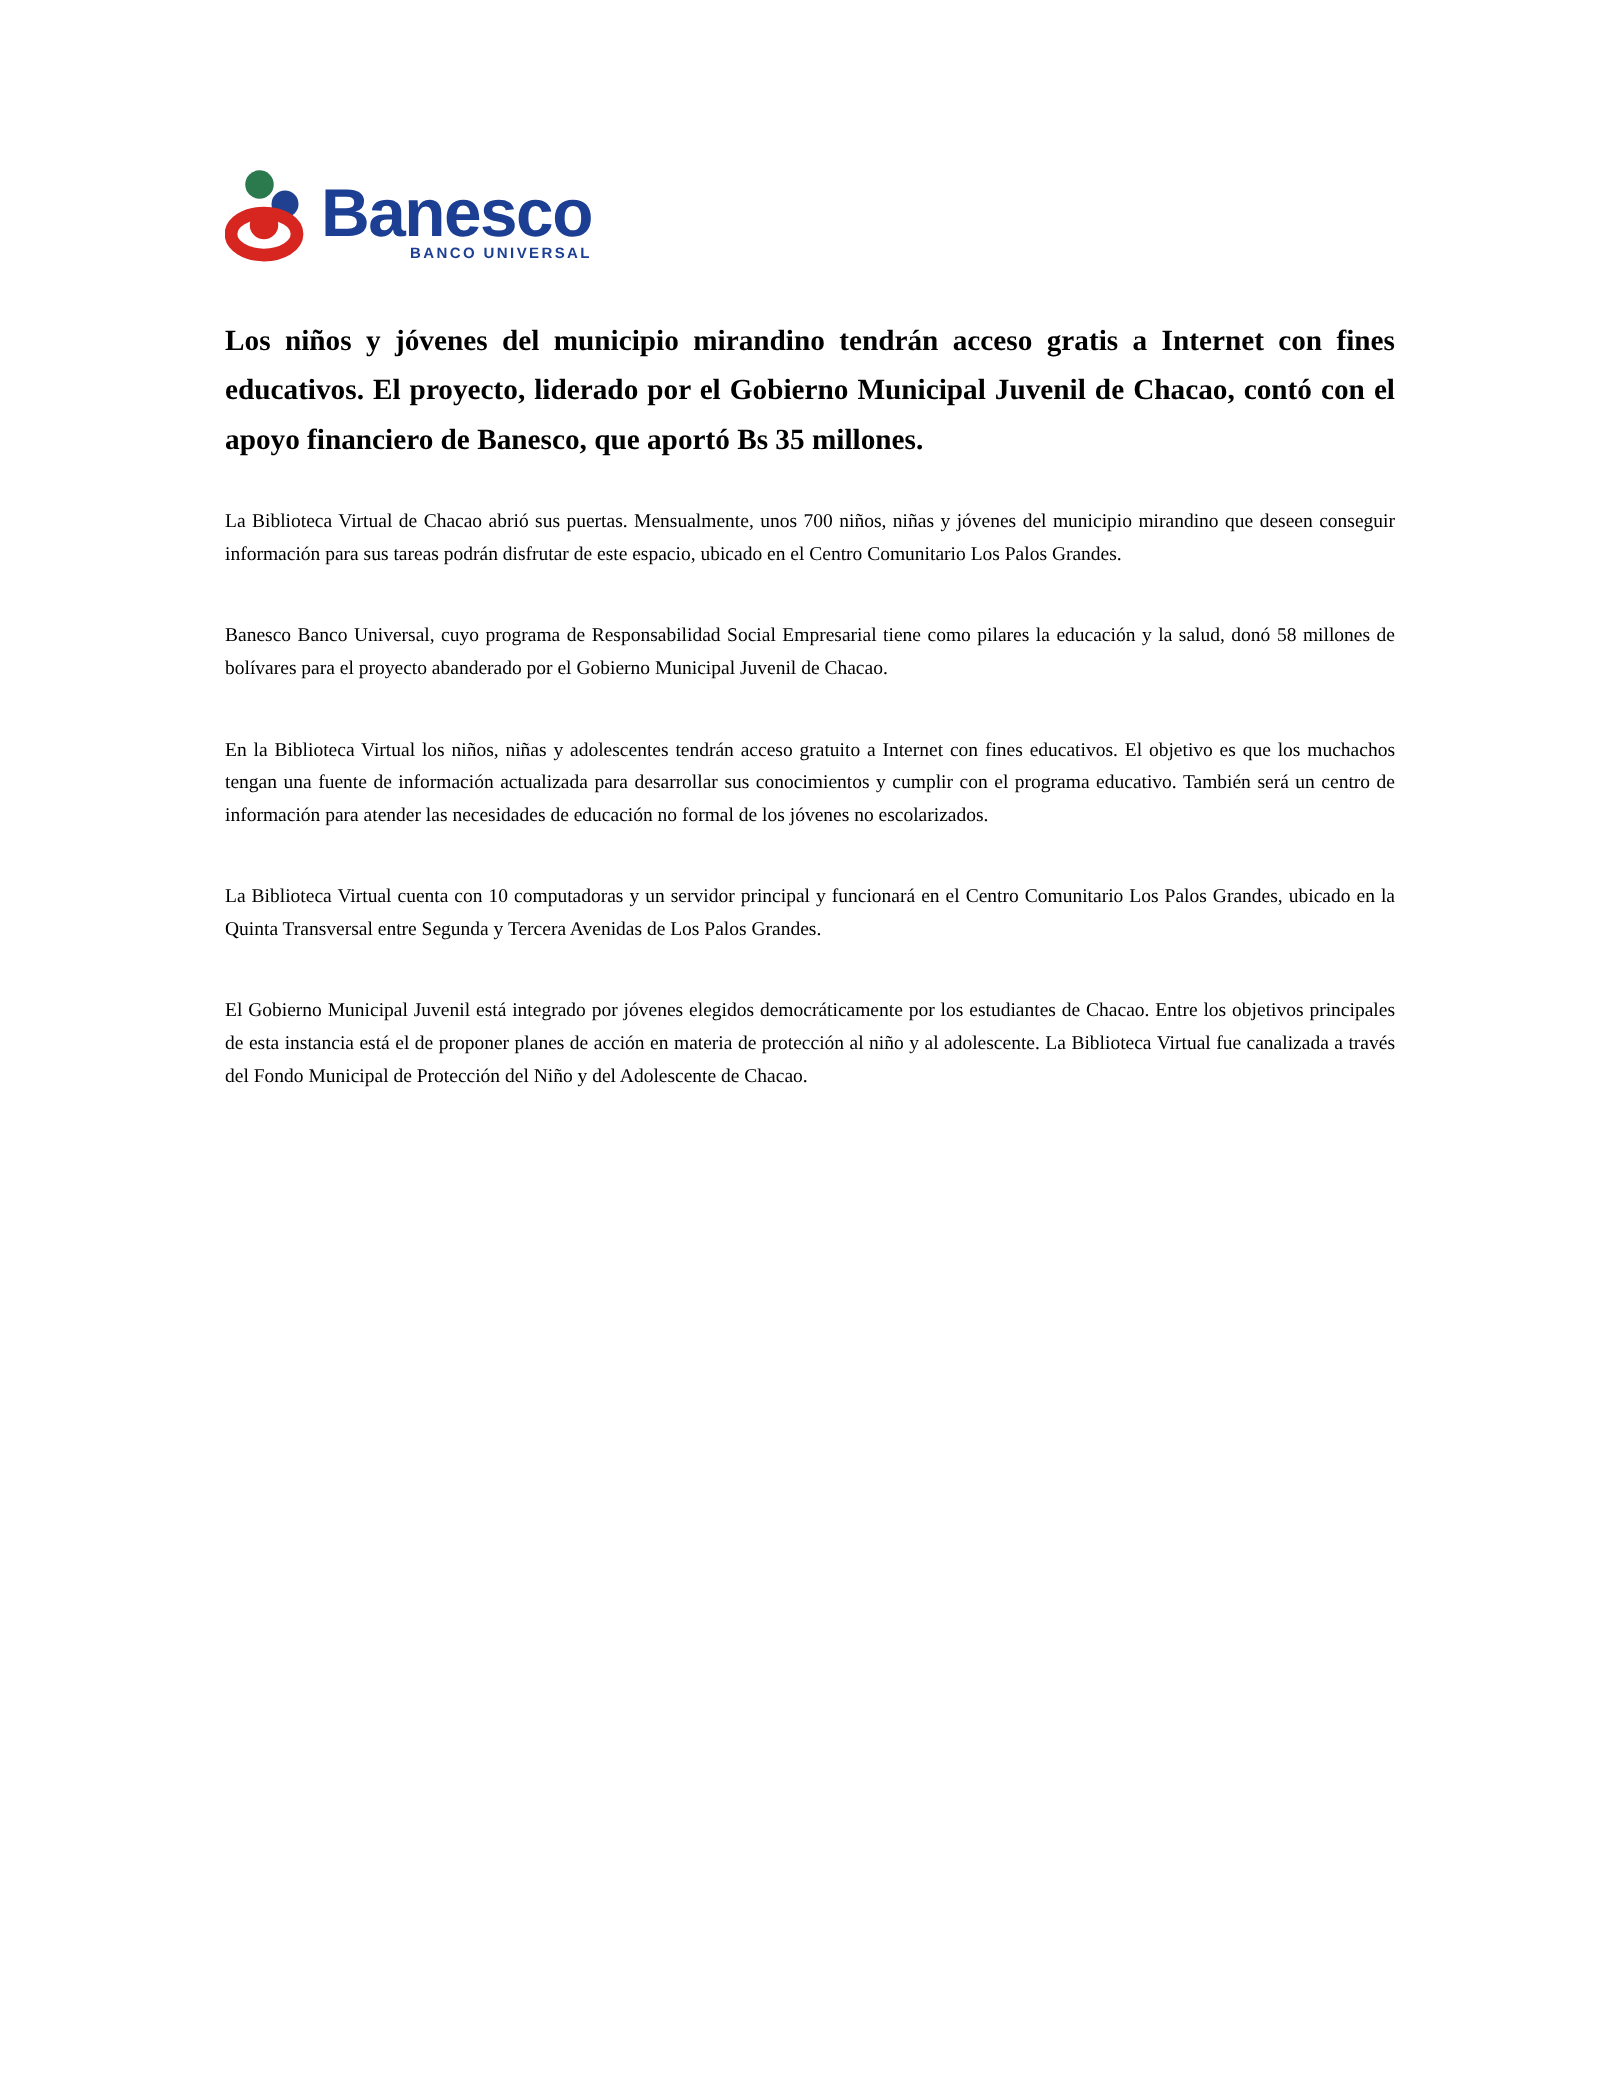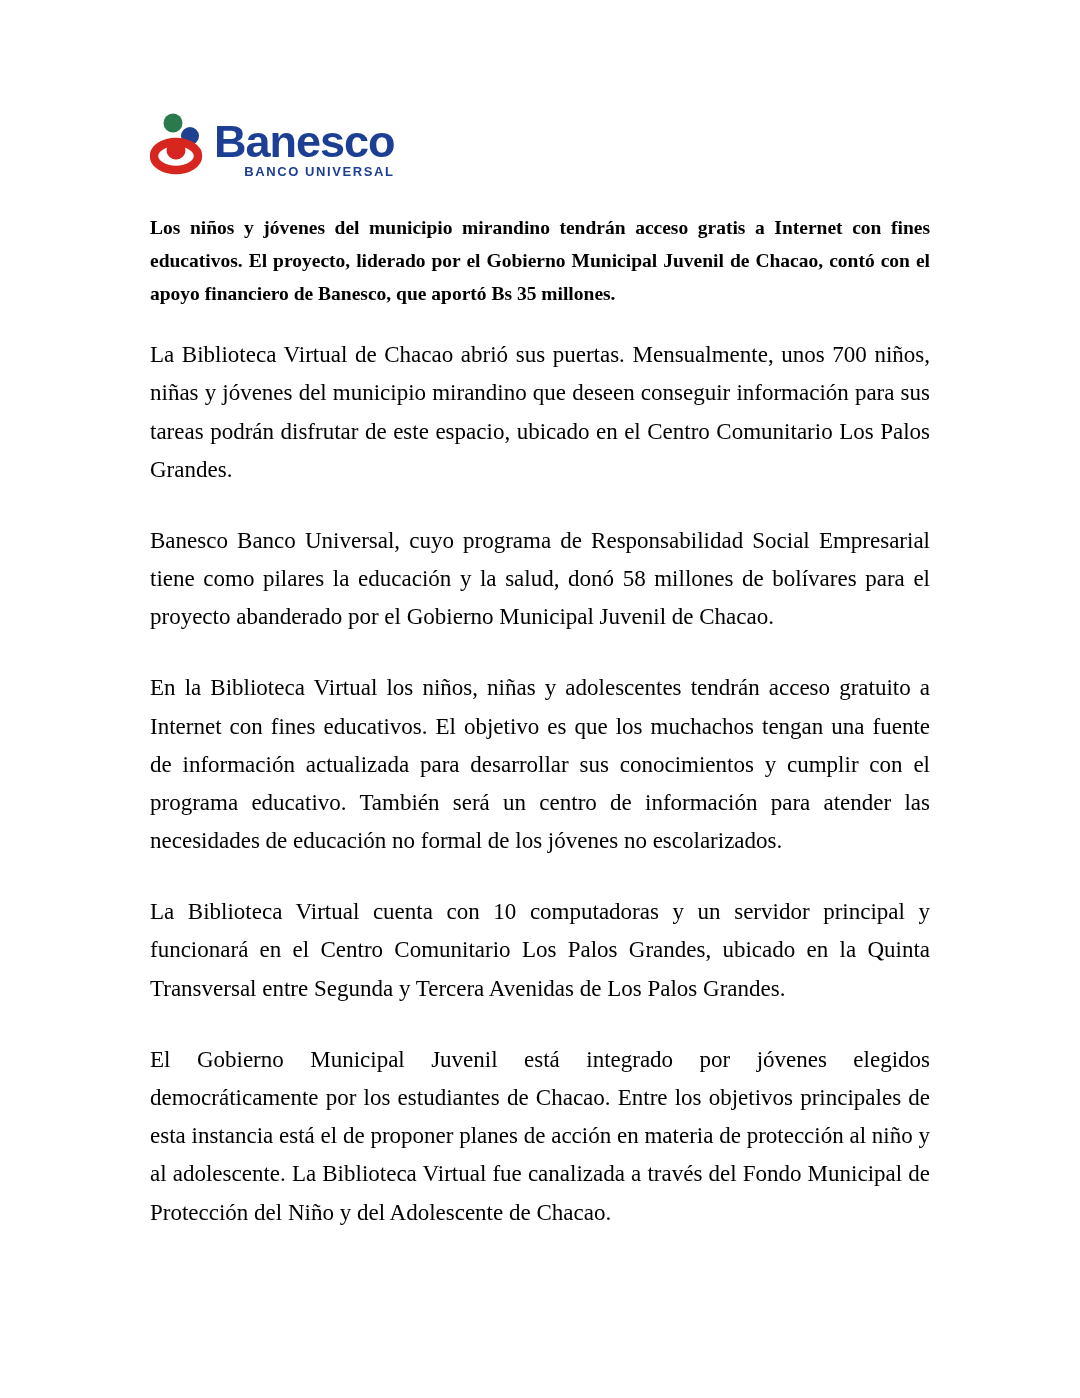--- a/index.html
+++ b/index.html
@@ -42,41 +42,41 @@
     font-family: "Liberation Sans", sans-serif;
     font-weight: bold;
     font-size: 45px;
     line-height: 0.82;
     letter-spacing: -1px;
     color: #1c3f94;
   }
   .brand-subtitle {
     font-family: "Liberation Sans", sans-serif;
     font-weight: bold;
-    font-size: 13px;
+    font-size: 10px;
     letter-spacing: 1.6px;
     color: #1c3f94;
     margin-top: 3px;
   }
   
   .doc-title {
     font-size: 19.5px;
     font-weight: bold;
     margin: 0 0 30px 0;
     line-height: 1.3;
   }
   .lead {
     font-size: 19.5px;
     font-weight: bold;
     text-align: justify;
     line-height: 1.68;
     margin: 0 0 26px 0;
   }
   .body-copy p {
-    font-size: 23px;
+    font-size: 13px;
     text-align: justify;
     line-height: 1.66;
     margin: 0 0 33px 0;
   }
 </style>
 </head>
 <body>
 
 <div class="page">
 

